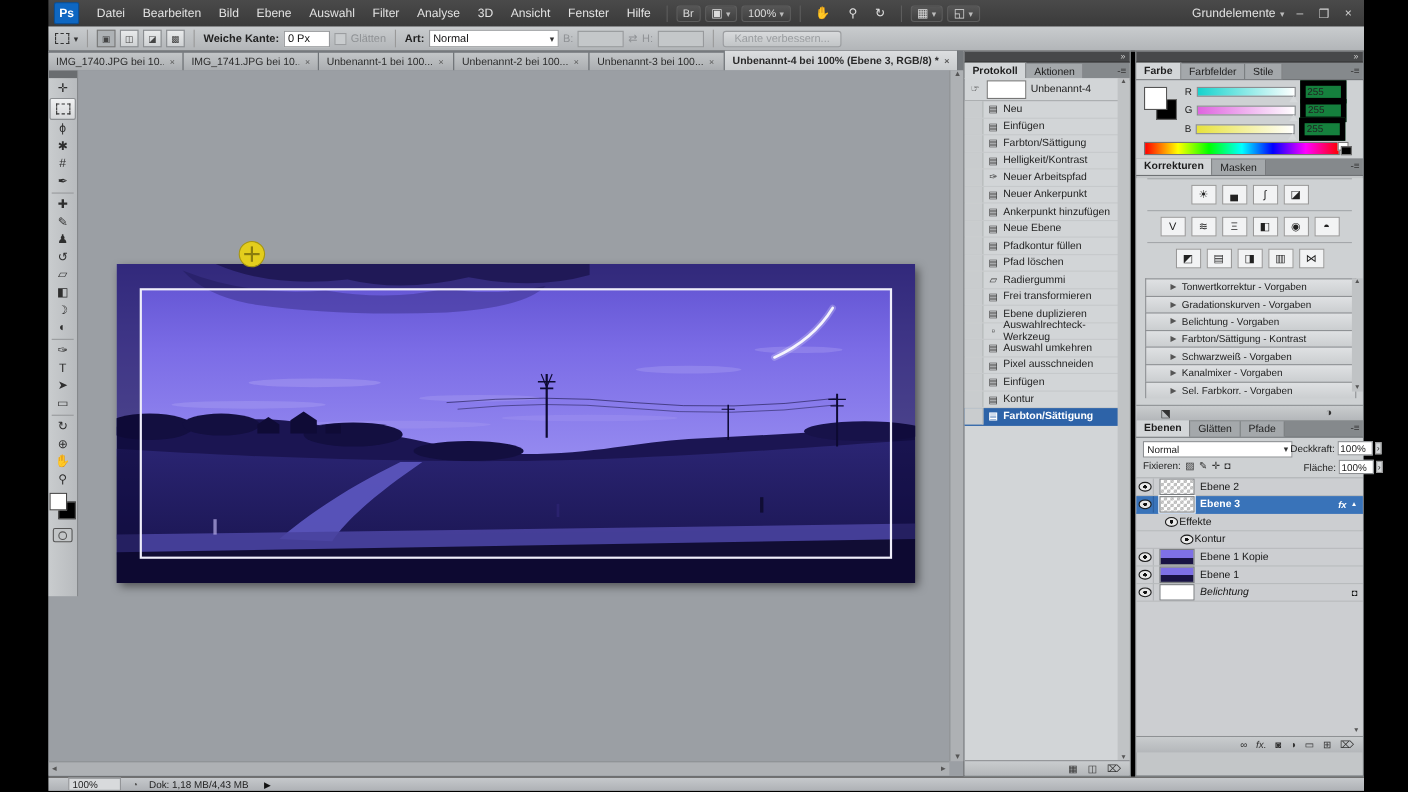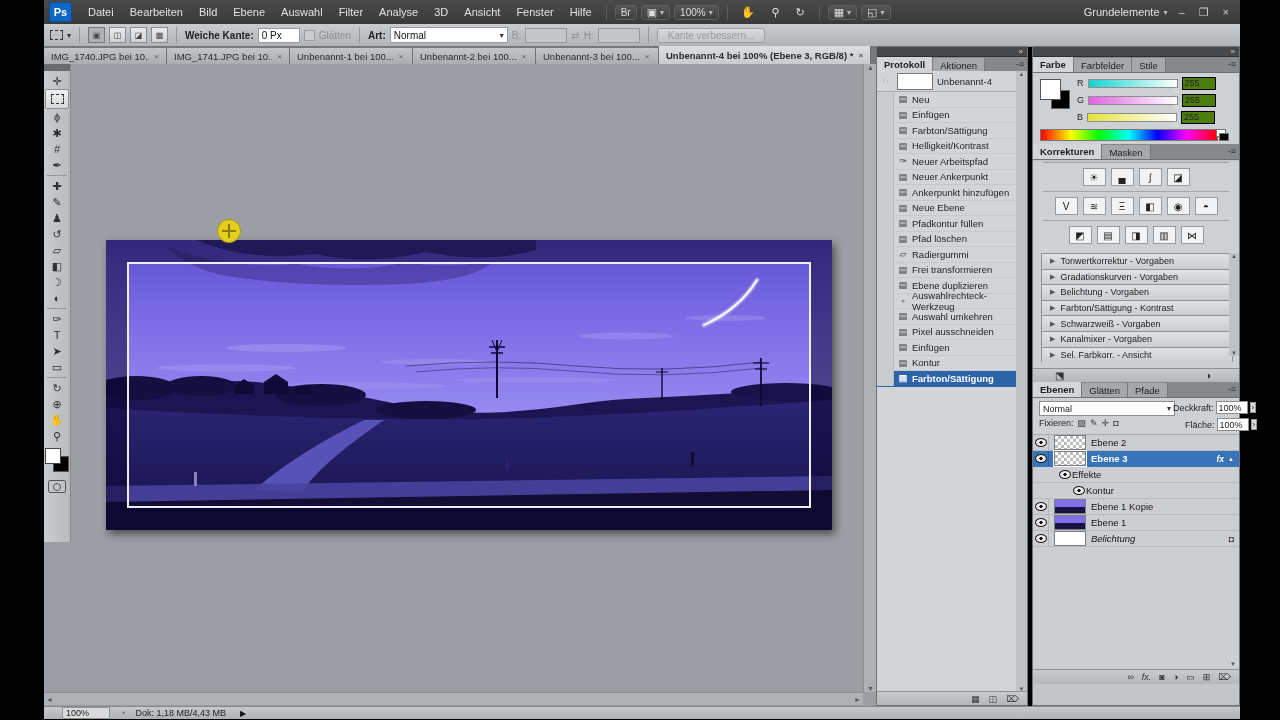--- a/index.html
+++ b/index.html
@@ -114,38 +114,38 @@
 
   
   .colorbody{height:71px;position:relative}
   .cswatch{position:absolute;left:7px;top:6px;width:30px;height:30px}
   .cswatch .b{position:absolute;right:0;bottom:0;width:17px;height:17px;background:#000;border:1px solid #666}
   .cswatch .f{position:absolute;left:0;top:0;width:19px;height:19px;background:#fff;border:1px solid #555;box-shadow:inset 0 0 0 1px #fff}
   .slider-row{position:absolute;left:44px;height:12px;display:flex;align-items:center;gap:4px;font-size:9px;color:#222}
   .slider-bar{width:88px;height:7px;border:1px solid #8b8e91;position:relative}
   .slider-bar .hndl{position:absolute;right:-3px;bottom:-6px;width:0;height:0;
     border-left:4px solid transparent;border-right:4px solid transparent;border-bottom:6px solid #d6d9db}
-  .slider-val{width:28px;height:11px;background:#4d7c0f;border:1px solid #000000;font-size:9px;display:flex;align-items:center;padding:0 2px}
+  .slider-val{width:28px;height:11px;background:#15803d;border:5px solid #000000;font-size:9px;display:flex;align-items:center;padding:0 2px}
   .grad-r{background:linear-gradient(90deg,#16d3cd,#fff)}
   .grad-g{background:linear-gradient(90deg,#df64df,#fff)}
   .grad-b{background:linear-gradient(90deg,#e7e23c,#fff)}
   .spectrum{position:absolute;left:7px;top:56px;width:176px;height:10px;border:1px solid #777;
     background:linear-gradient(90deg,#f00,#ff0 17%,#0f0 33%,#0ff 50%,#00f 66%,#f0f 83%,#f00)}
   .spec-end-w{position:absolute;left:183px;top:56px;width:8px;height:6px;background:#fff;border:1px solid #777}
   .spec-end-b{position:absolute;left:186px;top:60px;width:8px;height:6px;background:#000;border:1px solid #777}
 
   
   .adj-header{font-size:9.5px;font-weight:bold;color:#111;padding:4px 0 3px 7px}
   .adj-divider{height:1px;background:#a4a7aa;margin:2px 10px}
   .adj-row{display:flex;justify-content:center;gap:5px;padding:3px 0}
   .adj-ico{width:21px;height:16px;background:#f2f3f4;border:1px solid #999;display:flex;align-items:center;
     justify-content:center;font-size:10px;color:#222}
   .preset-wrap{position:relative;margin:6px 6px 0 8px;height:110px}
   .preset-row{display:flex;align-items:center;gap:5px;height:14.6px;border:1px solid #8f9295;border-bottom:none;
-    background:linear-gradient(#dfe1e3,#cbced0);font-size:9px;color:#222;padding-left:8px}
+    background:linear-gradient(#dfe1e3,#cbced0);font-size:9px;color:#222;padding-left:22px}
   .preset-row:last-child{border-bottom:1px solid #8f9295}
   .preset-tri{font-size:7px;color:#555}
   .preset-scroll{position:absolute;right:-6px;top:0;width:10px;height:103px;background:#c0c3c5;
     display:flex;flex-direction:column;justify-content:space-between;align-items:center;font-size:6px;color:#555}
   .adj-footer{display:flex;justify-content:space-between;align-items:center;height:13px;margin-top:5px;
     background:linear-gradient(#c9ccce,#b4b7ba);border-top:1px solid #8e9194;padding:0 28px 0 22px;font-size:10px;color:#333}
 
   
   .lyr-controls{height:36px;position:relative;font-size:9px;color:#222;border-bottom:1px solid #a8abad}
   .lyr-select{position:absolute;left:6px;top:3px;width:128px;height:13px;background:#fff;border:1px solid #8b8e91;
@@ -685,21 +685,21 @@
         <div class="preset-row">
             <span class="preset-tri">▶</span>
             <span>Schwarzweiß - Vorgaben</span>
           </div>
         <div class="preset-row">
             <span class="preset-tri">▶</span>
             <span>Kanalmixer - Vorgaben</span>
           </div>
         <div class="preset-row">
             <span class="preset-tri">▶</span>
-            <span>Sel. Farbkorr. - Ansicht</span>
+            <span>Sel. Farbkorr. - Vorgaben</span>
           </div>
         <div class="preset-scroll">
           <span>▲</span>
           <span>▼</span>
         </div>
       </div>
       <div class="adj-footer">
         <span>⬔</span>
         <span>◑</span>
       </div>

